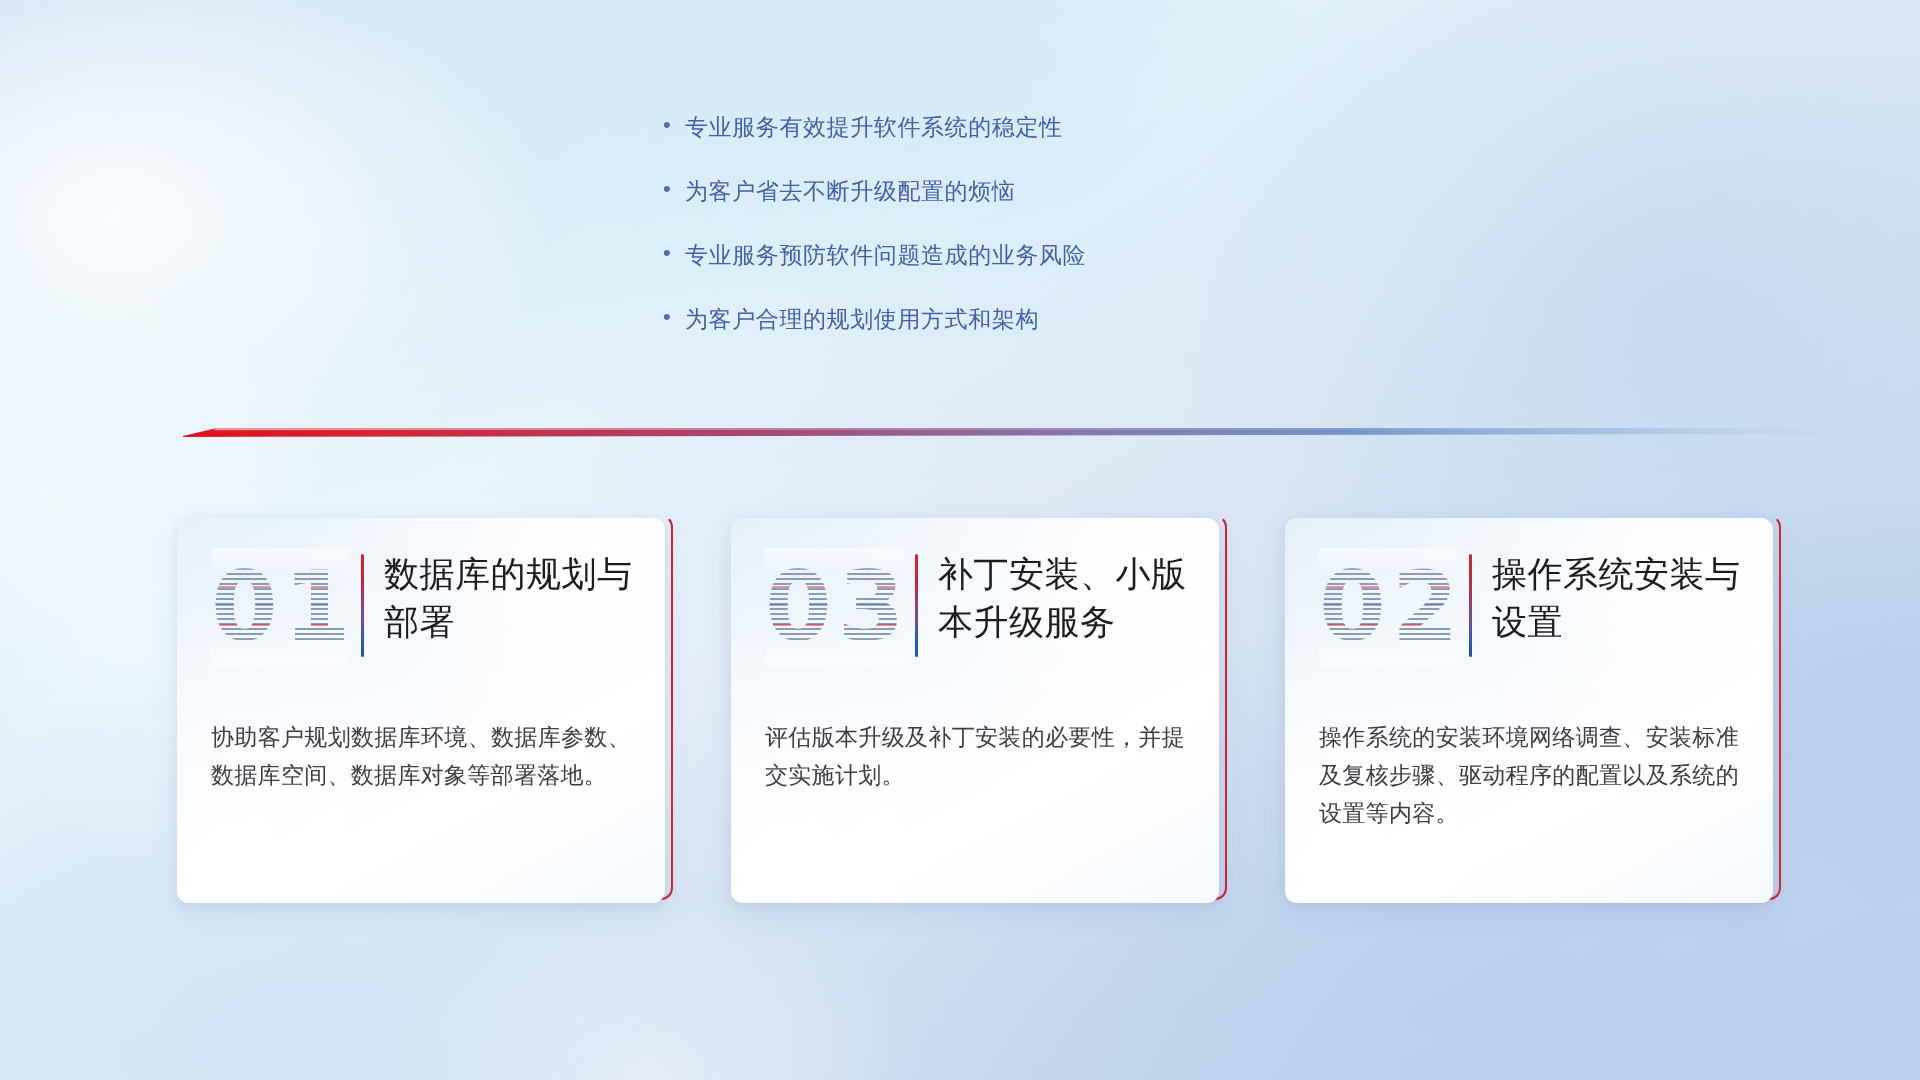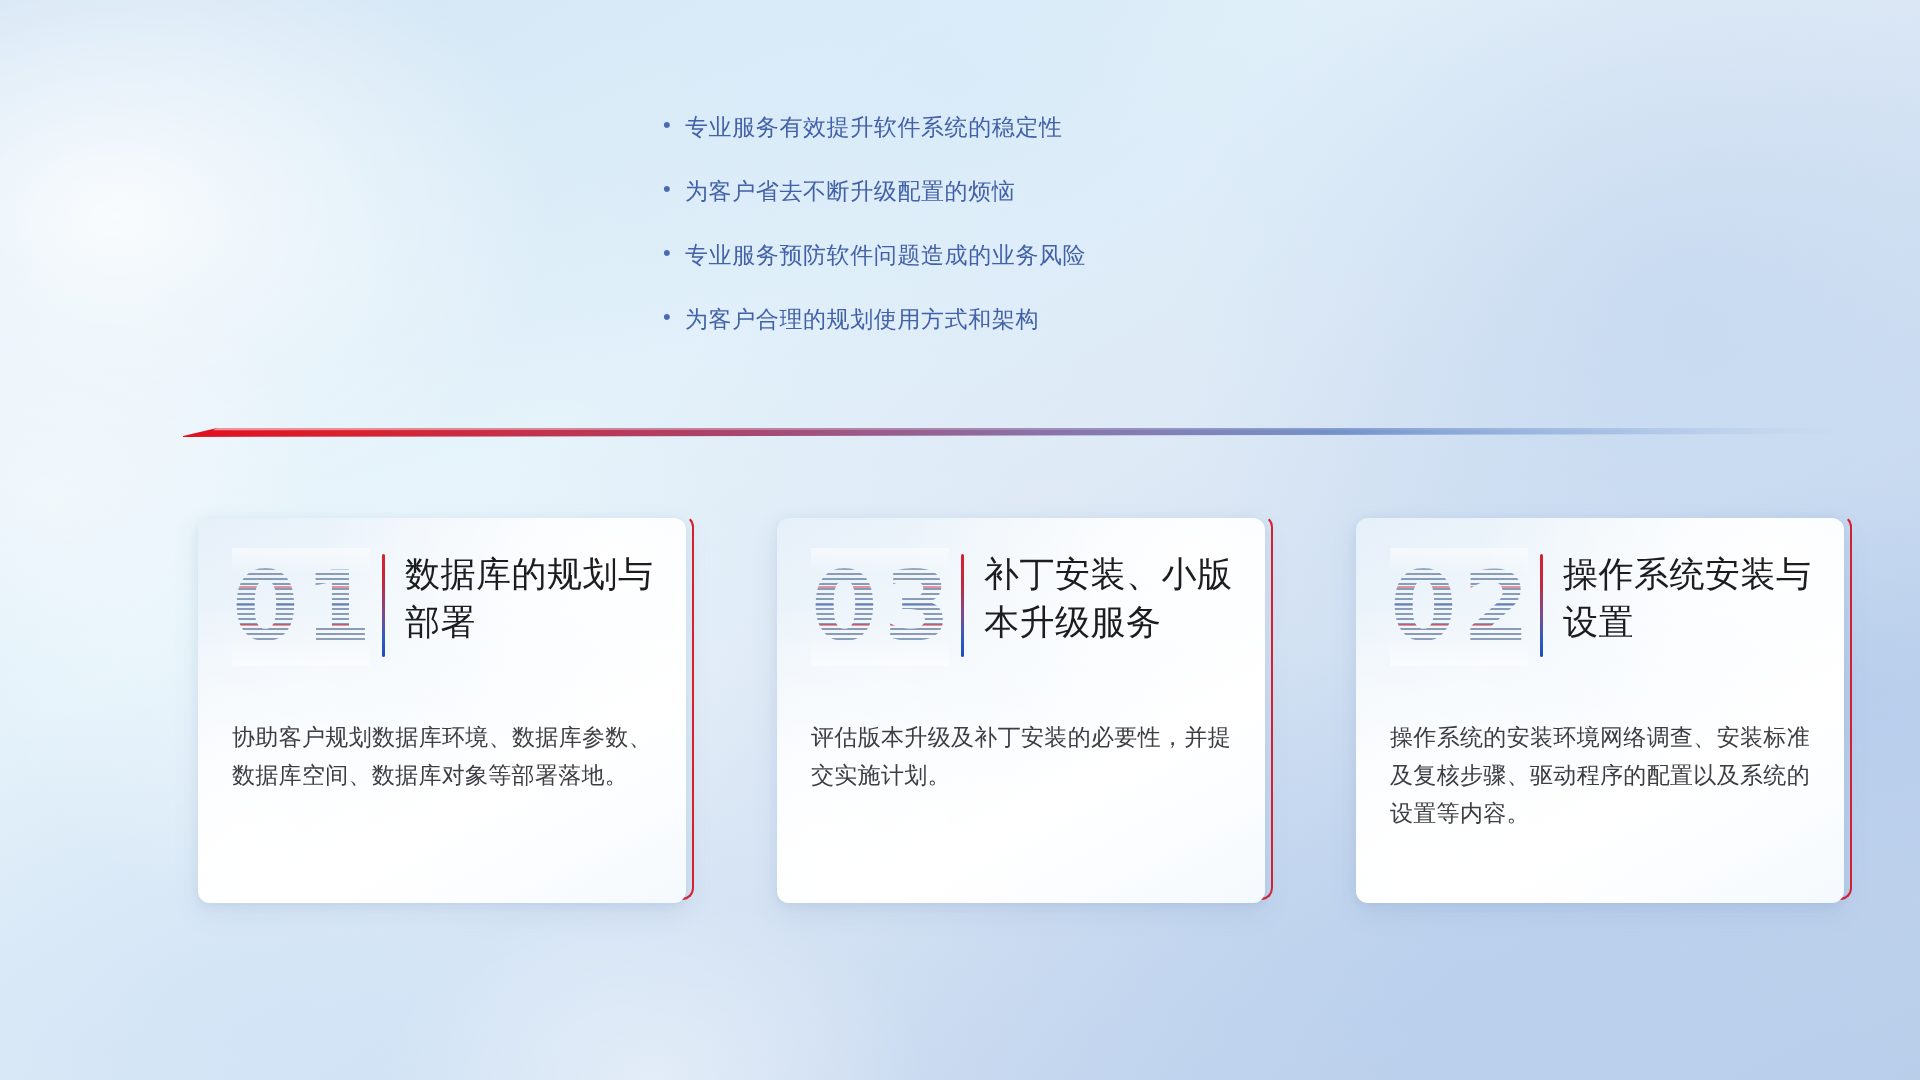--- a/index.html
+++ b/index.html
@@ -56,22 +56,22 @@
 
   
   #divider{
     position:absolute; left:183px; top:424px;
     width:1660px; height:16px;
   }
   #divider svg{ display:block; }
 
   
   #cards{
-    position:absolute; left:198px; top:518px;
-    display:flex; gap:91px;
+    position:absolute; left:177px; top:518px;
+    display:flex; gap:66px;
   }
   .card{
     position:relative;
     width:488px; height:385px;
     border-radius:12px;
   }
   
   .card-accent{
     position:absolute;
     left:8px; top:-3px;

